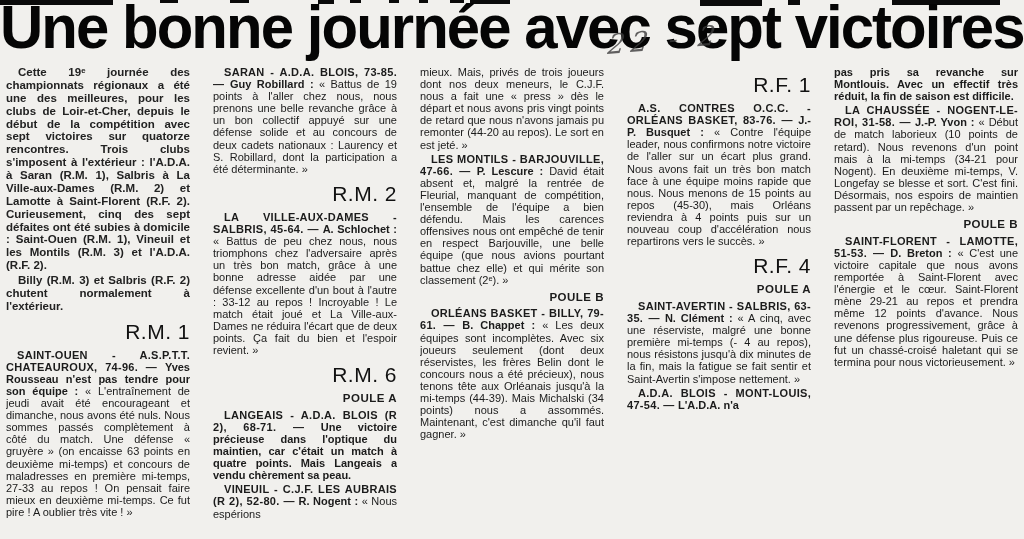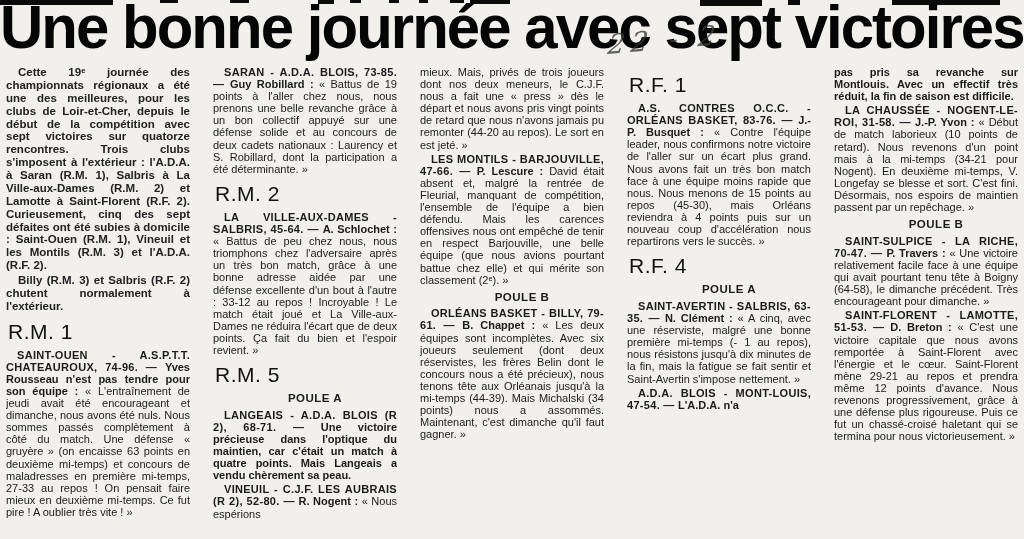--- a/index.html
+++ b/index.html
@@ -55,28 +55,28 @@
     line-height:1.12;
     color:#222;
     text-indent:12px;
   }
   .section{
     font-size:21px;
     font-weight:normal;
     letter-spacing:.5px;
     color:#111;
     margin:7px 0 6px 2px;
-    text-align:left;
+    text-align:right;
   }
   .poule{
     font-weight:bold;
     font-size:11.5px;
     margin:5px 0 4px 20px;
     letter-spacing:.5px;
-    text-align:center;
+    text-align:right;
   }
   .body-para{margin:0;}
   .body-para.ind{text-indent:11px;}
   .seg-b{font-weight:bold;letter-spacing:.3px;}
   .seg-n{font-weight:bold;}
   .seg-i{}
 </style>
 </head>
 <body>
 
@@ -101,40 +101,39 @@
       <div class="col">
         <p class="intro">Cette 19ᵉ journée des championnats régionaux a été une des meilleures, pour les clubs de Loir-et-Cher, depuis le début de la compétition avec sept victoires sur quatorze rencontres. Trois clubs s'imposent à l'extérieur : l'A.D.A. à Saran (R.M. 1), Salbris à La Ville-aux-Dames (R.M. 2) et Lamotte à Saint-Florent (R.F. 2). Curieusement, cinq des sept défaites ont été subies à domicile : Saint-Ouen (R.M. 1), Vineuil et les Montils (R.M. 3) et l'A.D.A. (R.F. 2).</p>
         <p class="intro">Billy (R.M. 3) et Salbris (R.F. 2) chutent normalement à l'extérieur.</p>
         <div class="section">R.M. 1</div>
         <p class="body-para ind"><span class="seg-b">SAINT-OUEN - A.S.P.T.T. CHATEAUROUX, 74-96. — </span><span class="seg-n">Yves Rousseau n'est pas tendre pour son équipe : </span><span class="seg-i">« L'entraînement de jeudi avait été encourageant et dimanche, nous avons été nuls. Nous sommes passés complètement à côté du match. Une défense « gruyère » (on encaisse 63 points en deuxième mi-temps) et concours de maladresses en première mi-temps, 27-33 au repos ! On pensait faire mieux en deuxième mi-temps. Ce fut pire ! A oublier très vite ! »</span></p>
       </div>
       <div class="col">
         <p class="body-para ind"><span class="seg-b">SARAN - A.D.A. BLOIS, 73-85. — </span><span class="seg-n">Guy Robillard : </span><span class="seg-i">« Battus de 19 points à l'aller chez nous, nous prenons une belle revanche grâce à un bon collectif appuyé sur une défense solide et au concours de deux cadets nationaux : Laurency et S. Robillard, dont la participation a été déterminante. »</span></p>
         <div class="section">R.M. 2</div>
         <p class="body-para ind"><span class="seg-b">LA VILLE-AUX-DAMES - SALBRIS, 45-64. — </span><span class="seg-n">A. Schlochet : </span><span class="seg-i">« Battus de peu chez nous, nous triomphons chez l'adversaire après un très bon match, grâce à une bonne adresse aidée par une défense excellente d'un bout à l'autre : 33-12 au repos ! Incroyable ! Le match était joué et La Ville-aux-Dames ne réduira l'écart que de deux points. Ça fait du bien et l'espoir revient. »</span></p>
-        <div class="section">R.M. 5</div>
+        <div class="section">R.M. 6</div>
         <div class="poule">POULE A</div>
         <p class="body-para ind"><span class="seg-b">LANGEAIS - A.D.A. BLOIS (R 2), 68-71. — </span><span class="seg-n">Une victoire précieuse dans l'optique du maintien, car c'était un match à quatre points. Mais Langeais a vendu chèrement sa peau.</span></p>
         <p class="body-para ind"><span class="seg-b">VINEUIL - C.J.F. LES AUBRAIS (R 2), 52-80. — </span><span class="seg-n">R. Nogent : </span><span class="seg-i">« Nous espérions</span></p>
       </div>
       <div class="col">
         <p class="body-para"><span class="seg-i">mieux. Mais, privés de trois joueurs dont nos deux meneurs, le C.J.F. nous a fait une « press » dès le départ et nous avons pris vingt points de retard que nous n'avons jamais pu remonter (44-20 au repos). Le sort en est jeté. »</span></p>
         <p class="body-para ind"><span class="seg-b">LES MONTILS - BARJOUVILLE, 47-66. — </span><span class="seg-n">P. Lescure : </span><span class="seg-i">David était absent et, malgré la rentrée de Fleurial, manquant de compétition, l'ensemble de l'équipe a bien défendu. Mais les carences offensives nous ont empêché de tenir en respect Barjouville, une belle équipe (que nous avions pourtant battue chez elle) et qui mérite son classement (2ᵉ). »</span></p>
         <div class="poule">POULE B</div>
         <p class="body-para ind"><span class="seg-b">ORLÉANS BASKET - BILLY, 79-61. — </span><span class="seg-n">B. Chappet : </span><span class="seg-i">« Les deux équipes sont incomplètes. Avec six joueurs seulement (dont deux réservistes, les frères Belin dont le concours nous a été précieux), nous tenons tête aux Orléanais jusqu'à la mi-temps (44-39). Mais Michalski (34 points) nous a assommés. Maintenant, c'est dimanche qu'il faut gagner. »</span></p>
       </div>
       <div class="col">
         <div class="section">R.F. 1</div>
         <p class="body-para ind"><span class="seg-b">A.S. CONTRES O.C.C. - ORLÉANS BASKET, 83-76. — </span><span class="seg-n">J.-P. Busquet : </span><span class="seg-i">« Contre l'équipe leader, nous confirmons notre victoire de l'aller sur un écart plus grand. Nous avons fait un très bon match face à une équipe moins rapide que nous. Nous menons de 15 points au repos (45-30), mais Orléans reviendra à 4 points puis sur un nouveau coup d'accélération nous repartirons vers le succès. »</span></p>
         <div class="section">R.F. 4</div>
         <div class="poule">POULE A</div>
-        <p class="body-para ind"><span class="seg-b">SAINT-AVERTIN - SALBRIS, 63-35. — </span><span class="seg-n">N. Clément : </span><span class="seg-i">« A cinq, avec une réserviste, malgré une bonne première mi-temps (- 1 au repos), nous résistons jusqu'à dix minutes de la fin, mais la fatigue se fait sentir et Saint-Avertin s'impose nettement. »</span></p>
+        <p class="body-para ind"><span class="seg-b">SAINT-AVERTIN - SALBRIS, 63-35. — </span><span class="seg-n">N. Clément : </span><span class="seg-i">« A cinq, avec une réserviste, malgré une bonne première mi-temps (- 4 au repos), nous résistons jusqu'à dix minutes de la fin, mais la fatigue se fait sentir et Saint-Avertin s'impose nettement. »</span></p>
         <p class="body-para ind"><span class="seg-b">A.D.A. BLOIS - MONT-LOUIS, 47-54. — </span><span class="seg-n">L'A.D.A. n'a</span></p>
       </div>
       <div class="col">
         <p class="body-para"><span class="seg-n">pas pris sa revanche sur Montlouis. Avec un effectif très réduit, la fin de saison est difficile.</span></p>
         <p class="body-para ind"><span class="seg-b">LA CHAUSSÉE - NOGENT-LE-ROI, 31-58. — </span><span class="seg-n">J.-P. Yvon : </span><span class="seg-i">« Début de match laborieux (10 points de retard). Nous revenons d'un point mais à la mi-temps (34-21 pour Nogent). En deuxième mi-temps, V. Longefay se blesse et sort. C'est fini. Désormais, nos espoirs de maintien passent par un repêchage. »</span></p>
         <div class="poule">POULE B</div>
-        <p class="body-para ind"><span class="seg-b">SAINT-SULPICE - LA RICHE, 70-47. — </span><span class="seg-n">P. Travers : </span><span class="seg-i">« Une victoire relativement facile face à une équipe qui avait pourtant tenu tête à Boigny (64-58), le dimanche précédent. Très encourageant pour dimanche. »</span></p>
         <p class="body-para ind"><span class="seg-b">SAINT-FLORENT - LAMOTTE, 51-53. — </span><span class="seg-n">D. Breton : </span><span class="seg-i">« C'est une victoire capitale que nous avons remportée à Saint-Florent avec l'énergie et le cœur. Saint-Florent mène 29-21 au repos et prendra même 12 points d'avance. Nous revenons progressivement, grâce à une défense plus rigoureuse. Puis ce fut un chassé-croisé haletant qui se termina pour nous victorieusement. »</span></p>
       </div>
     </div>
 </div>
 
 </body></html>

